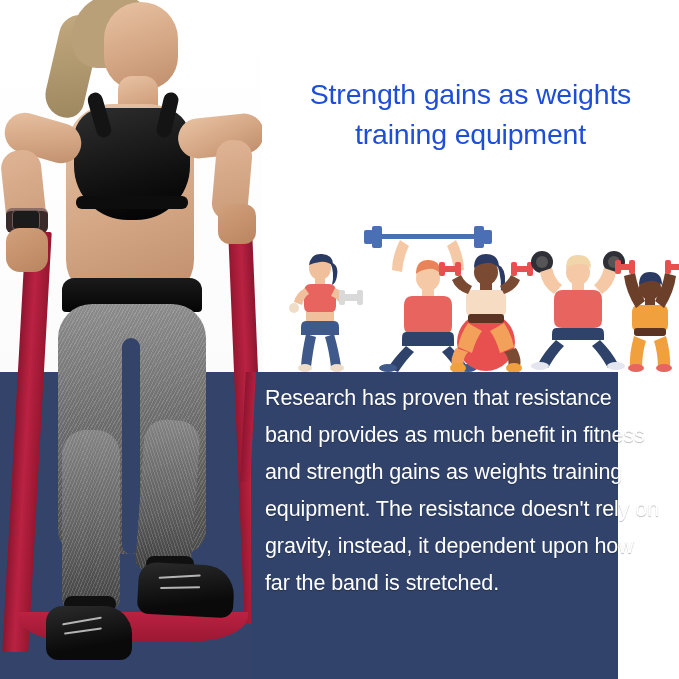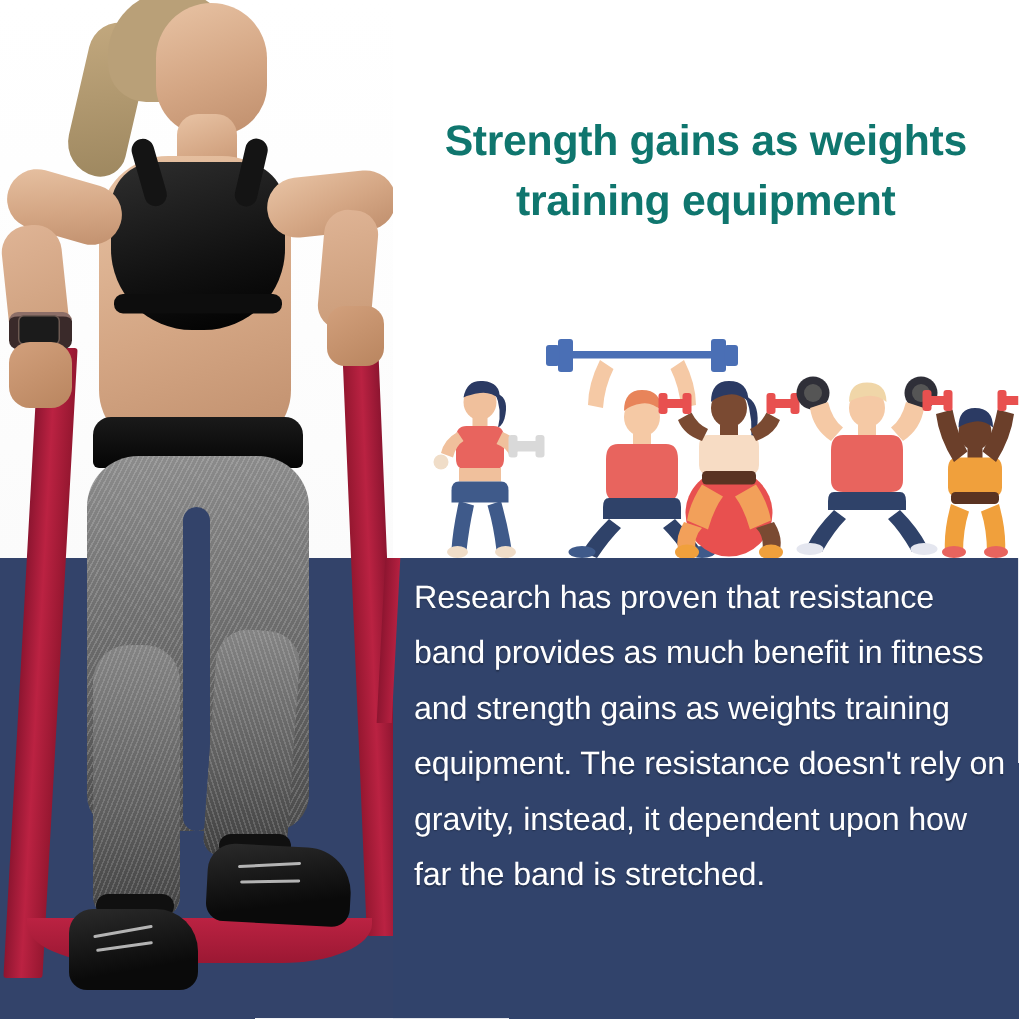--- a/index.html
+++ b/index.html
@@ -207,43 +207,43 @@
     transform: rotate(3deg);
   }
   .lace { position:absolute; background:#cfcfcf; height:2px; border-radius:2px; opacity:.85; }
 
   
   #headline {
     position: absolute;
     left: 262px; top: 74px;
     width: 417px;
     text-align: center;
-    color: #0f766e;
+    color: #1d4ed8;
     font-size: 28.5px;
-    font-weight: bold;
+    font-weight: normal;
     line-height: 1.42;
     letter-spacing: -0.2px;
     padding: 0 8px;
     box-sizing: border-box;
   }
 
   
   #illus-strip {
     position: absolute;
     left: 276px; top: 212px;
     width: 400px; height: 160px;
   }
   .person { position: absolute; }
   .p-svg { display: block; }
 
   
   #text-panel {
     position: absolute;
-    left: 262px; top: 372px;
-    width: 417px; height: 307px;
+    left: 251px; top: 372px;
+    width: 367px; height: 307px;
     background: #31436b;
   }
   #body-copy {
     position: absolute;
     left: 14px; top: 8px;
     width: 396px;
     color: #ffffff;
     font-size: 21.5px;
     line-height: 1.72;
     letter-spacing: -0.1px;

